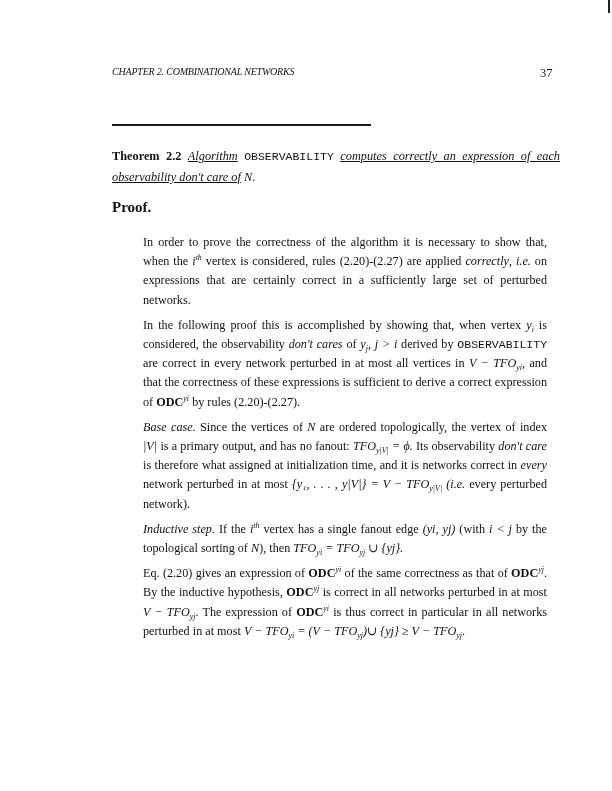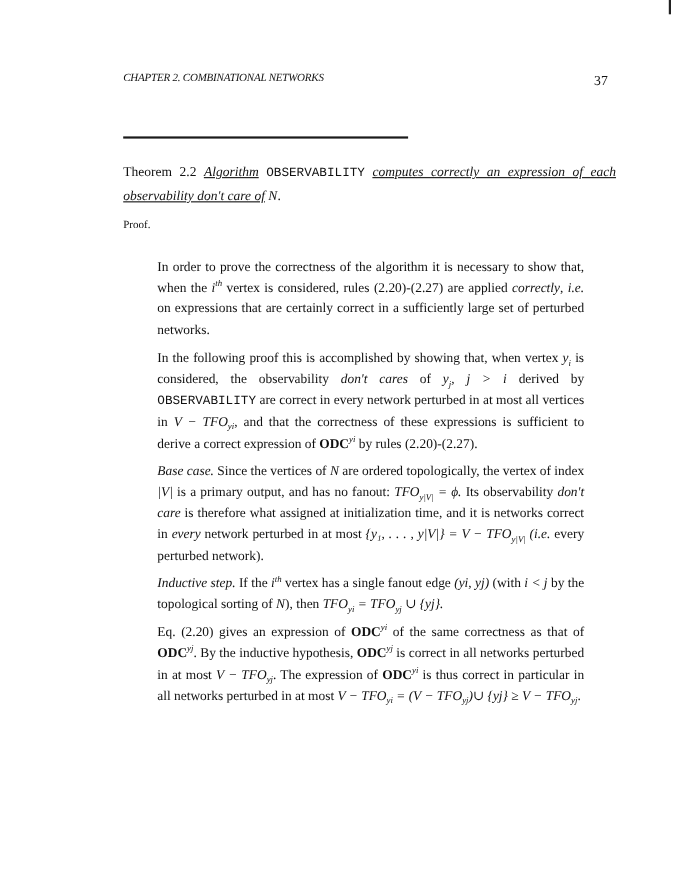--- a/index.html
+++ b/index.html
@@ -5,27 +5,27 @@
     html, body { margin: 0; padding: 0; background: #ffffff; }
     body { width: 612px; height: 791px; position: relative; overflow: hidden;
            font-family: "Liberation Serif", "DejaVu Serif", serif; color: #111; }
     .edge-mark { position: absolute; left: 608px; top: 0; width: 2px; height: 13px; background: #222; }
     .running-head { position: absolute; left: 112px; top: 66px; width: 400px;
                     font-style: italic; font-size: 10px; letter-spacing: -0.2px; }
     .page-num { position: absolute; left: 540px; top: 66px; font-size: 12.5px; }
     .rule { position: absolute; left: 112px; top: 124px; width: 259px; height: 1.5px; background: #1a1a1a; }
     .theorem { position: absolute; left: 112px; top: 146px; width: 448px;
                font-size: 12.3px; line-height: 21px; text-align: justify; }
-    .theorem b { font-weight: normal; }
+    .theorem b { font-weight: bold; }
     .theorem i { font-style: italic; text-decoration: underline; }
     .mono { font-family: "Liberation Mono", "DejaVu Sans Mono", monospace; font-size: 11.5px; font-style: normal; }
-    .proof-label { position: absolute; left: 112px; top: 199px; font-weight: normal; font-size: 10px; }
+    .proof-label { position: absolute; left: 112px; top: 199px; font-weight: bold; font-size: 15px; }
     .body { position: absolute; left: 143px; top: 233px; width: 404px;
             font-size: 12.2px; line-height: 19.2px; text-align: justify; }
-    .body p { margin: 0 16px 6px 0; }
+    .body p { margin: 0 0 6px 0; }
     .body i { font-style: italic; }
     .body b { font-weight: bold; }
     .m { font-style: italic; }
     sub, sup { font-size: 8px; line-height: 0; }
   </style>
 </head>
 <body>
 
 <div class="edge-mark"></div>
 

